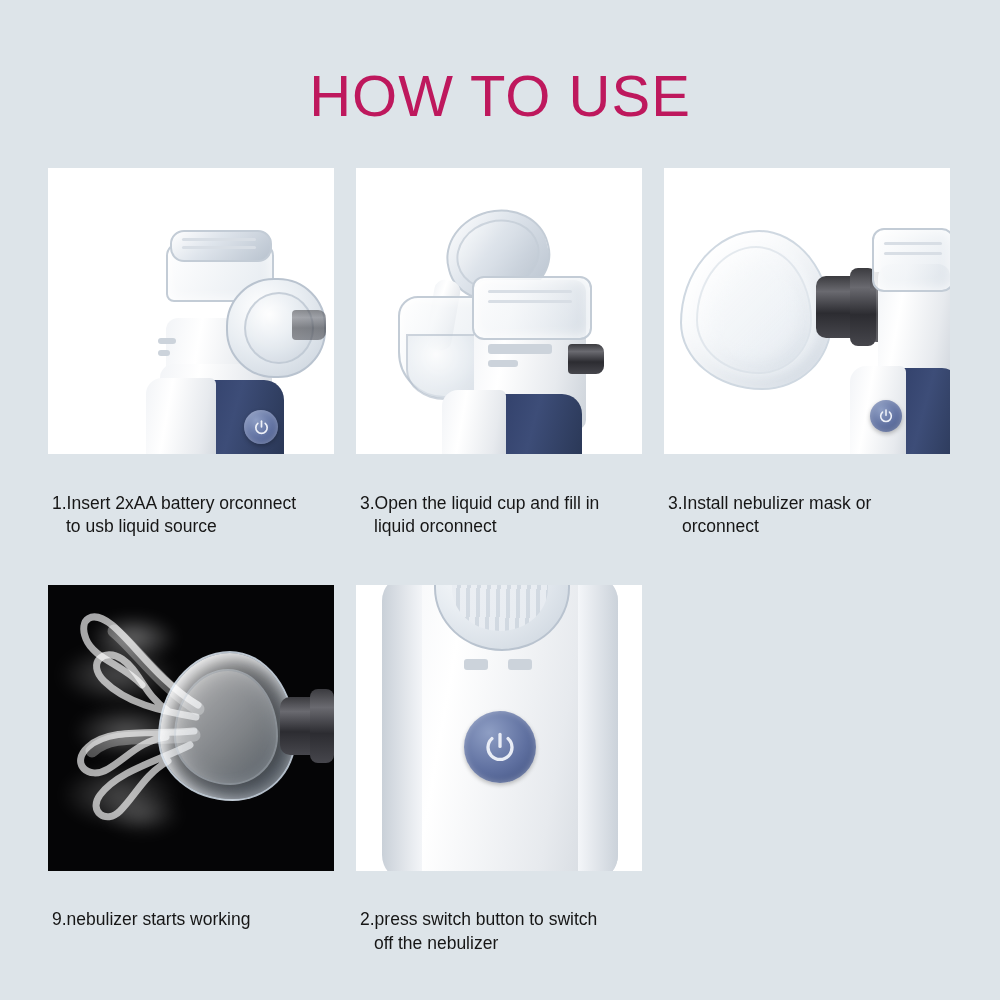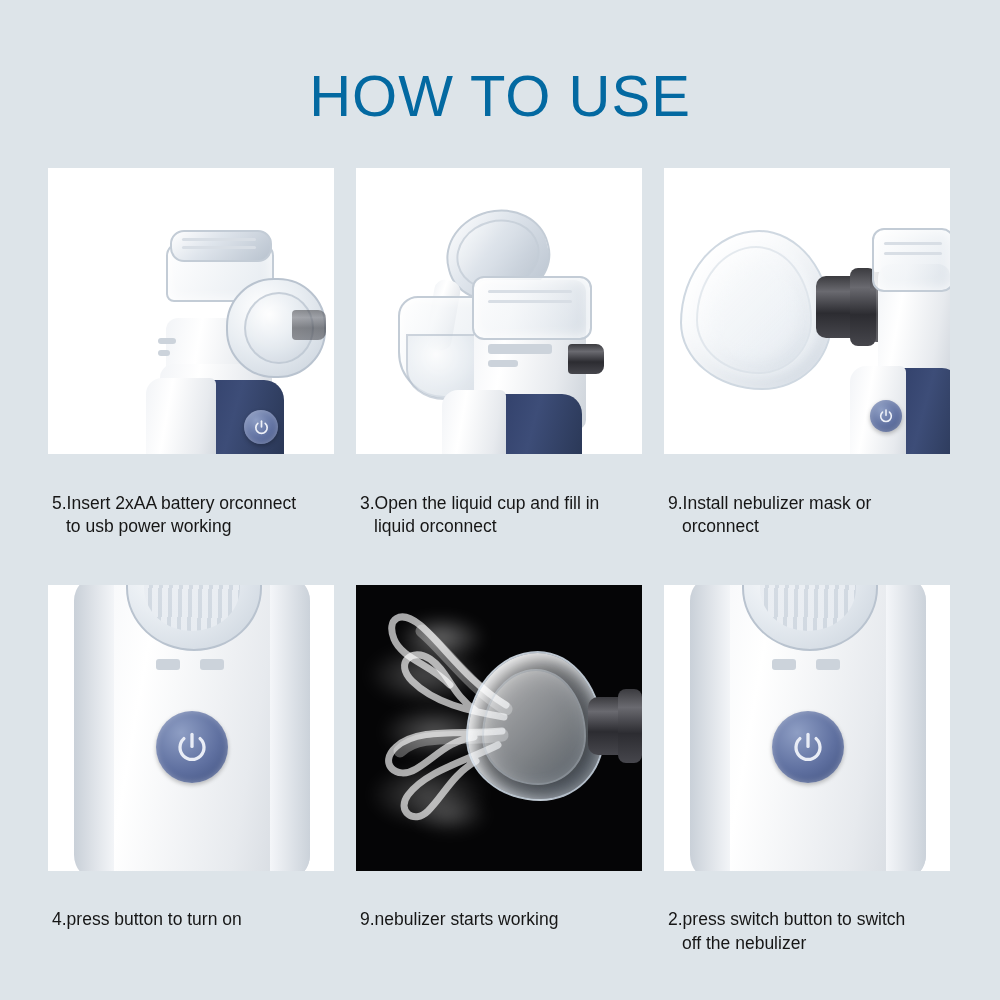--- a/index.html
+++ b/index.html
@@ -21,21 +21,21 @@
   }
   .title {
     position: absolute;
     top: 62px;
     left: 0;
     width: 1000px;
     text-align: center;
     font-size: 58px;
     letter-spacing: 1px;
     font-weight: 400;
-    color: #0369a1;
+    color: #be185d;
     font-family: "Liberation Sans", sans-serif;
   }
   .grid {
     position: absolute;
     top: 168px;
     left: 48px;
     width: 904px;
     display: grid;
     grid-template-columns: repeat(3, 286px);
     grid-column-gap: 22px;
@@ -175,22 +175,22 @@
         <div class="pwr-btn" style="left:196px; top:242px; width:34px; height:34px;">
           <div class="glyph">
             <svg width="17" height="17" viewBox="0 0 24 24" fill="none" stroke="#eef1f8" stroke-width="2.4" stroke-linecap="round">
               <path d="M12 3 L12 11"></path>
               <path d="M6.8 6.2 a8 8 0 1 0 10.4 0"></path>
             </svg>
           </div>
         </div>
       </div>
       <div class="caption">
-        <span>5.Insert 2xAA battery orconnect</span>
-        <span class="indent2">to usb power working</span>
+        <span>1.Insert 2xAA battery orconnect</span>
+        <span class="indent2">to usb liquid source</span>
       </div>
     </div>
 
     <div class="cell">
       <div class="photo">
 
         <div class="lid" style="left:90px; top:42px; width:100px; height:86px; border-radius:52% 52% 48% 48%; transform:rotate(-14deg);"></div>
         <div class="lid" style="left:100px; top:52px; width:80px; height:66px; border-radius:50%; transform:rotate(-14deg); opacity:0.75;"></div>
 
         <div class="body-white" style="left:74px; top:112px; width:26px; height:70px; border-radius:10px; transform:rotate(10deg);"></div>
@@ -238,52 +238,25 @@
         <div class="pwr-btn" style="left:206px; top:232px; width:32px; height:32px;">
           <div class="glyph">
             <svg width="16" height="16" viewBox="0 0 24 24" fill="none" stroke="#eef1f8" stroke-width="2.4" stroke-linecap="round">
               <path d="M12 3 L12 11"></path>
               <path d="M6.8 6.2 a8 8 0 1 0 10.4 0"></path>
             </svg>
           </div>
         </div>
       </div>
       <div class="caption">
-        <span>9.Install nebulizer mask or</span>
+        <span>3.Install nebulizer mask or</span>
         <span class="indent2">orconnect</span>
       </div>
     </div>
 
-    <div class="cell">
-      <div class="photo">
-
-        <div class="body-white" style="left:26px; top:-10px; width:236px; height:306px; border-radius:26px;"></div>
-        <div style="position:absolute; left:26px; top:-10px; width:40px; height:306px; background:linear-gradient(90deg,#c9d0d8,#f3f5f8); border-radius:26px 0 0 26px;"></div>
-        <div style="position:absolute; left:222px; top:-10px; width:40px; height:306px; background:linear-gradient(270deg,#cbd2da,#f4f6f9); border-radius:0 26px 26px 0;"></div>
-
-        <div class="ring" style="left:78px; top:-60px; width:132px; height:122px; border-radius:0 0 50% 50%;"></div>
-        <div style="position:absolute; left:96px; top:-40px; width:96px; height:86px; border-radius:0 0 50% 50%; background:repeating-linear-gradient(92deg,#e9edf2 0 6px,#ced6df 6px 10px); opacity:0.85;"></div>
-
-        <div class="slot" style="left:108px; top:74px; width:24px; height:11px;"></div>
-        <div class="slot" style="left:152px; top:74px; width:24px; height:11px;"></div>
-
-        <div class="pwr-btn" style="left:108px; top:126px; width:72px; height:72px;">
-          <div class="glyph">
-            <svg width="36" height="36" viewBox="0 0 24 24" fill="none" stroke="#e9edf6" stroke-width="2.2" stroke-linecap="round">
-              <path d="M12 3.6 L12 11.6"></path>
-              <path d="M6.6 6.4 a8 8 0 1 0 10.8 0"></path>
-            </svg>
-          </div>
-        </div>
-      </div>
-      <div class="caption">
-        <span>4.press button to turn on</span>
-        <span class="indent2"></span>
-      </div>
-    </div>
 
     <div class="cell">
       <div class="photo dark">
 
         <div class="smoke" style="left:10px; top:60px; width:120px; height:60px; opacity:0.35;"></div>
         <div class="smoke" style="left:40px; top:30px; width:90px; height:46px; opacity:0.5;"></div>
         <div class="smoke" style="left:24px; top:120px; width:110px; height:54px; opacity:0.4;"></div>
         <div class="smoke" style="left:12px; top:178px; width:120px; height:64px; opacity:0.32;"></div>
         <div class="smoke" style="left:54px; top:210px; width:80px; height:40px; opacity:0.28;"></div>
         <svg style="position:absolute; left:0; top:0;" width="286" height="286" viewBox="0 0 286 286">

